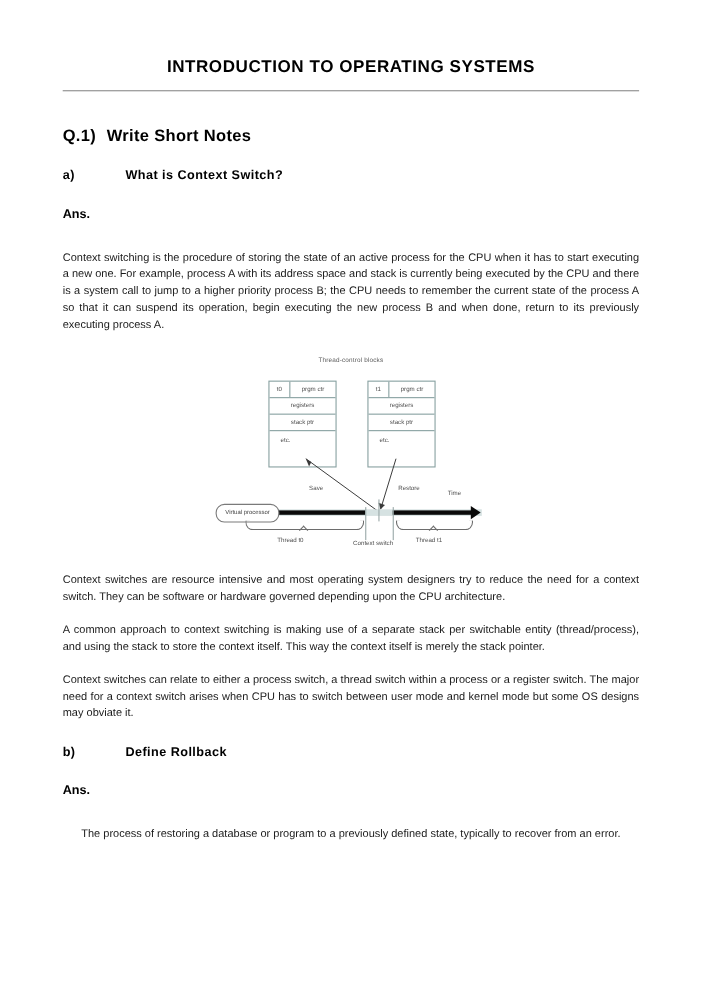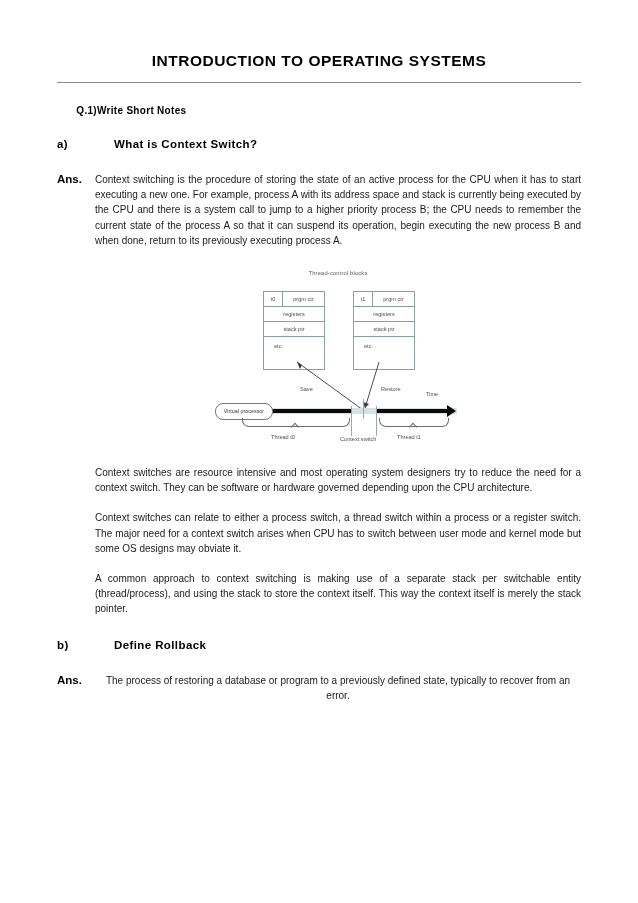--- a/index.html
+++ b/index.html
@@ -51,25 +51,24 @@
     height: 1px;
     background: #8a8a8a;
     width: 100%;
     margin: 0 0 0 0;
   }
 
   
   .q-line {
     display: flex;
     font-weight: bold;
-    font-size: 10px;
+    font-size: 15px;
     letter-spacing: 0.3px;
     color: #000;
-    margin-top: 22px;
-    text-align: right;
+    margin-top: 32px;
   }
   .q-num {
     width: 40px;
     flex: 0 0 40px;
   }
   .sub-line {
     display: flex;
     font-weight: bold;
     font-size: 11.5px;
     letter-spacing: 0.4px;
@@ -77,20 +76,21 @@
     margin-top: 22px;
   }
   .sub-letter {
     width: 57px;
     flex: 0 0 57px;
   }
 
   .ans-block {
     display: flex;
     margin-top: 22px;
+    flex-direction: column;
   }
   .ans-label {
     width: 38px;
     flex: 0 0 38px;
     font-weight: bold;
     font-size: 11.5px;
     color: #000;
     padding-top: 1px;
   }
   .ans-body {
@@ -342,22 +342,22 @@
             <div class="fig-lbl lbl-restore">Restore</div>
             <div class="fig-lbl lbl-time">Time</div>
             <div class="fig-lbl lbl-thread0">Thread t0</div>
             <div class="fig-lbl lbl-thread1">Thread t1</div>
             <div class="fig-lbl lbl-ctxsw">Context switch</div>
 
           </div>
         </div>
 
         <p class="para para-gap">Context switches are resource intensive and most operating system designers try to reduce the need for a context switch. They can be software or hardware governed depending upon the CPU architecture.</p>
+        <p class="para">A common approach to context switching is making use of a separate stack per switchable entity (thread/process), and using the stack to store the context itself. This way the context itself is merely the stack pointer.</p>
         <p class="para">Context switches can relate to either a process switch, a thread switch within a process or a register switch. The major need for a context switch arises when CPU has to switch between user mode and kernel mode but some OS designs may obviate it.</p>
-        <p class="para">A common approach to context switching is making use of a separate stack per switchable entity (thread/process), and using the stack to store the context itself. This way the context itself is merely the stack pointer.</p>
       </div>
     </div>
 
     <div class="sub-line">
       <span class="sub-letter">b)</span>
       <span>Define Rollback</span>
     </div>
 
     <div class="ans-block">
       <div class="ans-label">Ans.</div>

